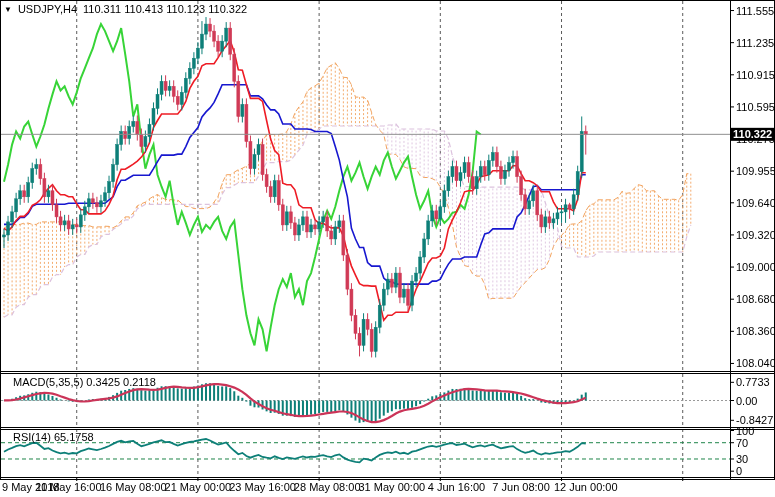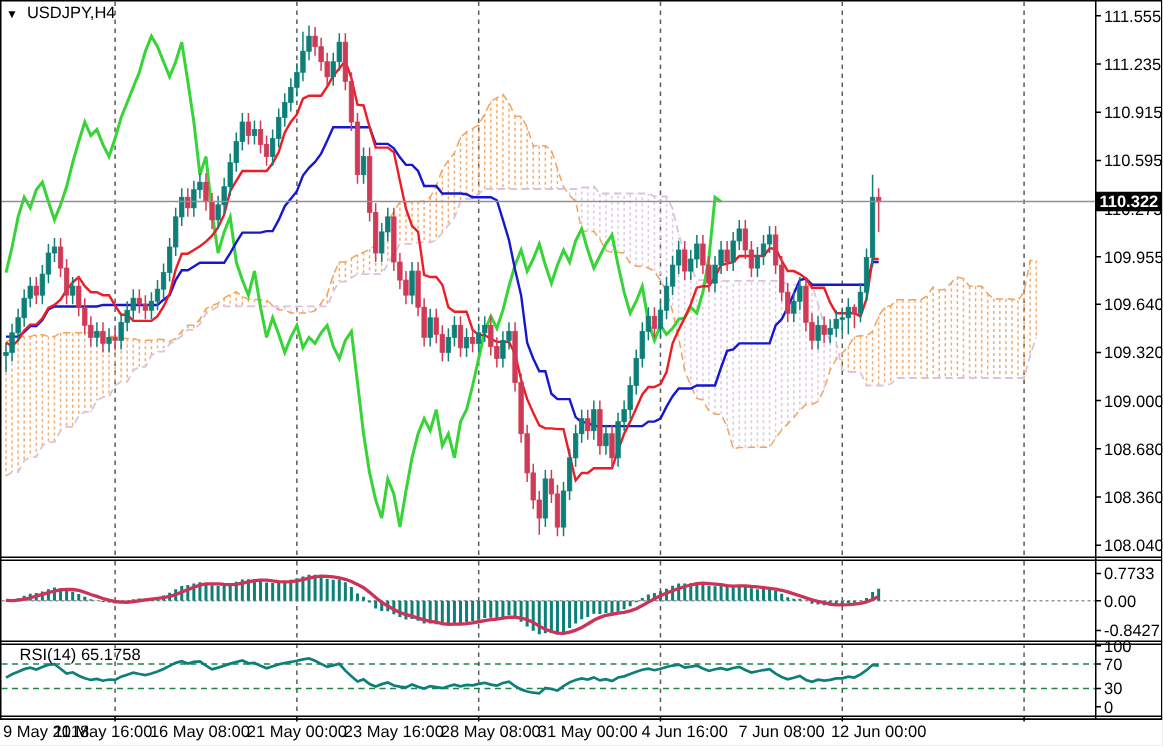--- a/index.html
+++ b/index.html
@@ -749,16 +749,18 @@
         <text x="391.84000000000003" y="491" font-size="11" font-family="&quot;Liberation Sans&quot;,sans-serif" fill="#000" text-anchor="middle">31 May 00:00</text>
         <text x="456.48" y="491" font-size="11" font-family="&quot;Liberation Sans&quot;,sans-serif" fill="#000" text-anchor="middle">4 Jun 16:00</text>
         <text x="521.12" y="491" font-size="11" font-family="&quot;Liberation Sans&quot;,sans-serif" fill="#000" text-anchor="middle">7 Jun 08:00</text>
         <text x="585.76" y="491" font-size="11" font-family="&quot;Liberation Sans&quot;,sans-serif" fill="#000" text-anchor="middle">12 Jun 00:00</text>
       </g>
     </svg>
 
   <div class="overlay title-bar">
     <span class="dd">▼</span>
     <span>USDJPY,H4</span>
+    <span>110.311 110.413 110.123 110.322</span>
   </div>
 
+  <div class="overlay macd-label">MACD(5,35,5) 0.3425 0.2118</div>
   <div class="overlay rsi-label">RSI(14) 65.1758</div>
 </div>
 
 </body></html>

